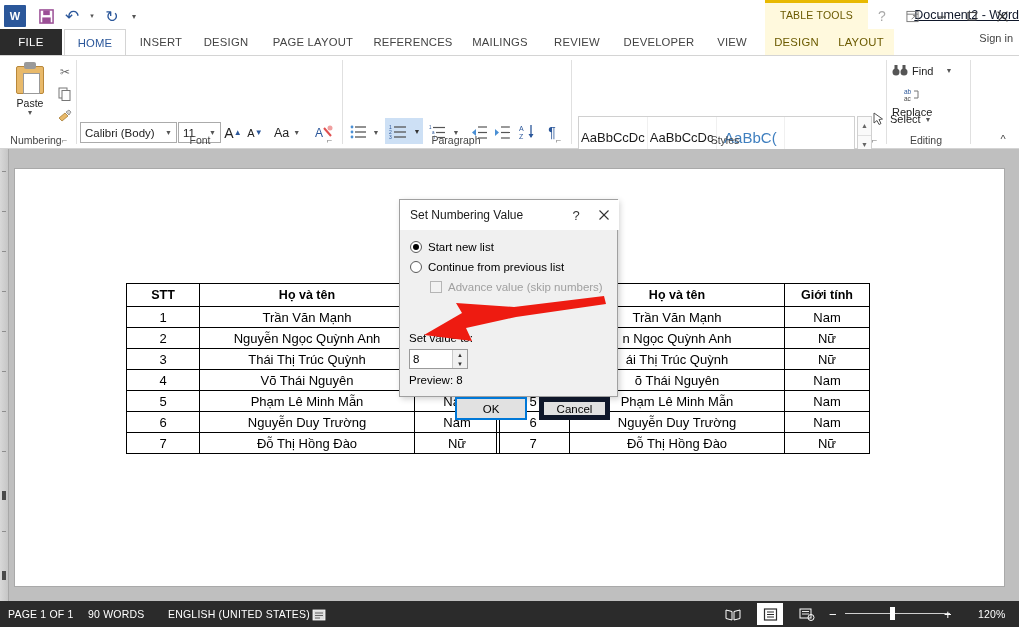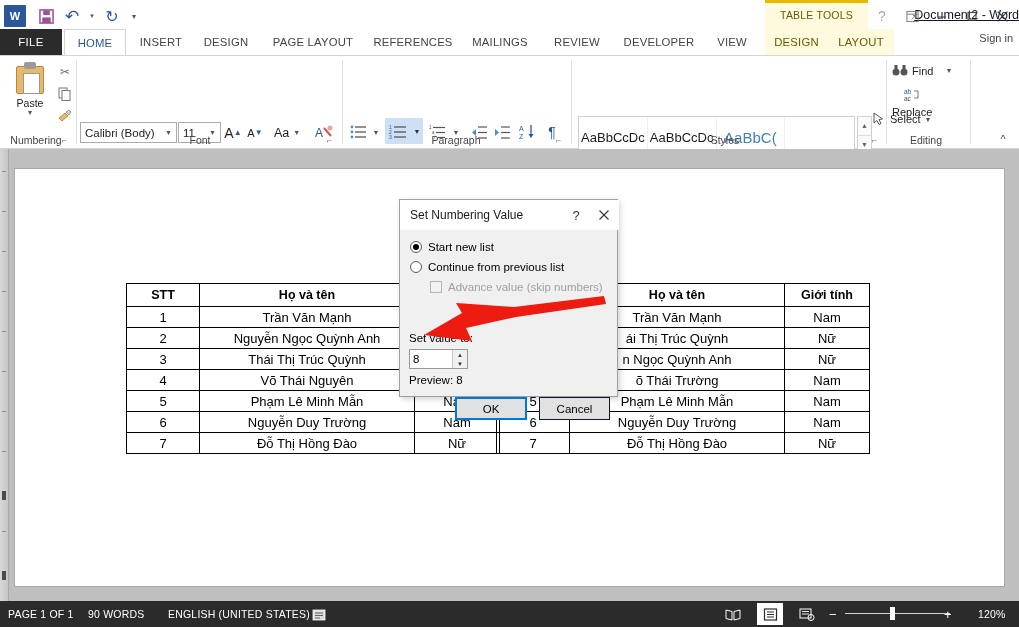--- a/index.html
+++ b/index.html
@@ -270,21 +270,21 @@
   .spin-val { flex: 1; padding-left: 3px; font-size: 11.5px; color: #000;
               line-height: 18px; }
   .spin-btns {
     width: 15px; display: flex; flex-direction: column;
     border-left: 1px solid #c9c9c9; background: #f0f0f0;
   }
   .spin-b { flex: 1; display: flex; align-items: center;
             justify-content: center; font-size: 6px; color: #333; }
   .dlg-btn {
     position: absolute; height: 23px; background: #e1e1e1;
-    border: 1px solid #0f172a; display: flex; align-items: center;
+    border: 5px solid #0f172a; display: flex; align-items: center;
     justify-content: center; font-size: 11.5px; color: #000;
   }
   .dlg-btn.primary { border: 2px solid #0078d7; }
 
   
   .arrow-svg { position: absolute; left: 410px; top: 295px; pointer-events: none; }
 
   
   .statusbar {
     position: absolute; left: 0; top: 601px; width: 1019px; height: 26px;
@@ -726,31 +726,31 @@
           <th style="width:215px;">Họ và tên</th>
           <th style="width:85px;">Giới tính</th>
         </tr>
         <tr>
           <td></td>
           <td>Trần Văn Mạnh</td>
           <td>Nam</td>
         </tr>
         <tr>
           <td></td>
+          <td>n Ngọc Quỳnh Anh</td>
+          <td>Nữ</td>
+        </tr>
+        <tr>
+          <td></td>
           <td>ái Thị Trúc Quỳnh</td>
           <td>Nữ</td>
         </tr>
         <tr>
           <td></td>
-          <td>n Ngọc Quỳnh Anh</td>
-          <td>Nữ</td>
-        </tr>
-        <tr>
-          <td></td>
-          <td>õ  Thái Trường</td>
+          <td>õ  Thái Nguyên</td>
           <td>Nam</td>
         </tr>
         <tr>
           <td>5</td>
           <td>Phạm Lê Minh Mẫn</td>
           <td>Nam</td>
         </tr>
         <tr>
           <td>6</td>
           <td>Nguyễn Duy Trường</td>

